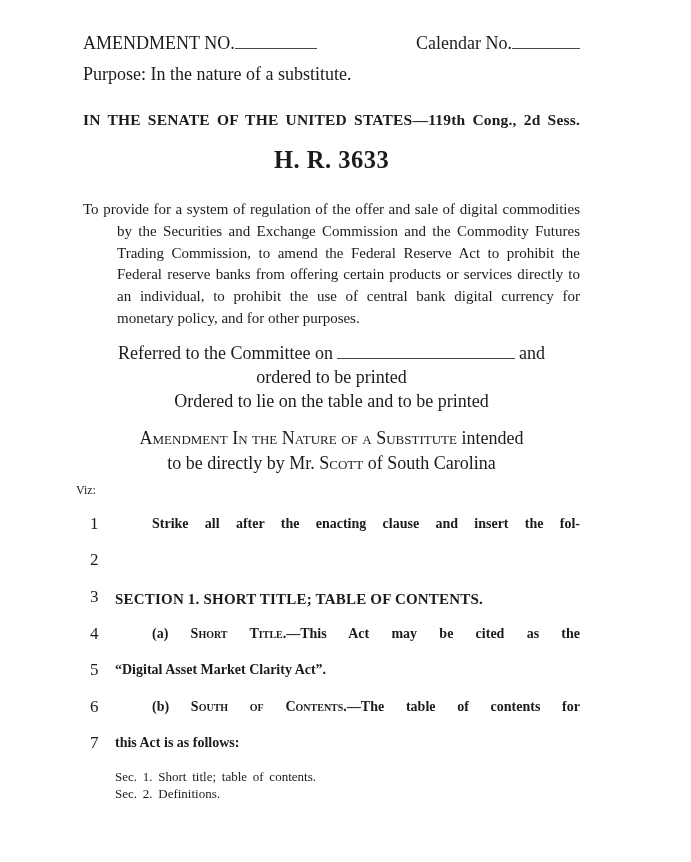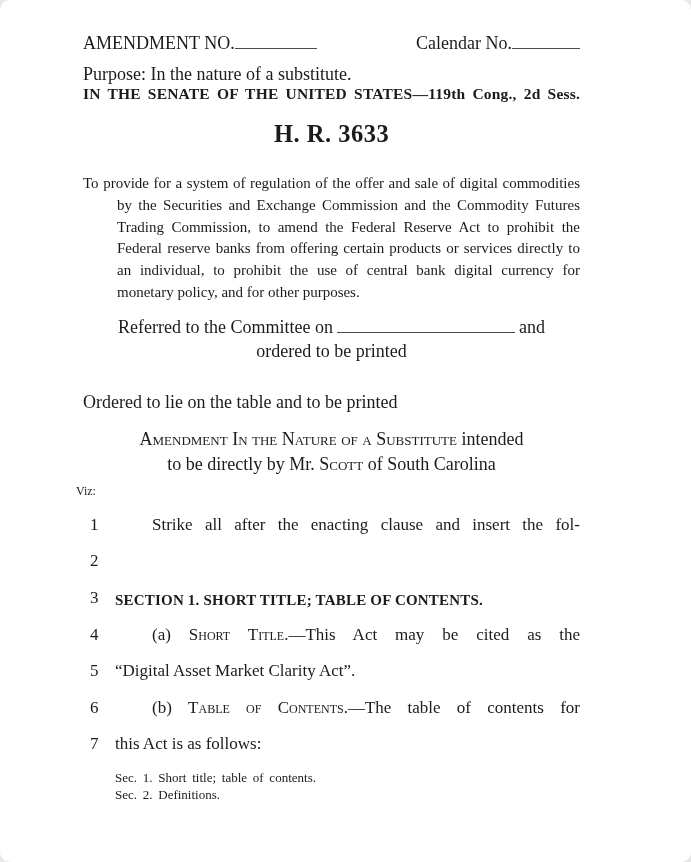--- a/index.html
+++ b/index.html
@@ -6,21 +6,20 @@
   .page {
     position: relative;
     width: 691px;
     height: 862px;
     background: #ffffff;
     color: #1b1b1b;
     font-family: "Liberation Serif", "DejaVu Serif", serif;
     box-sizing: border-box;
     padding: 33px 111px 0 83px;
     overflow: hidden;
-    border-radius: 10px;
   }
   .content { width: 497px; }
 
   
   .hdr-row {
     display: flex;
     justify-content: space-between;
     align-items: baseline;
     font-size: 18px;
     line-height: 21px;
@@ -38,20 +37,21 @@
 
   
   .purpose {
     margin-top: 10px;
     font-size: 18px;
     line-height: 21px;
   }
 
   
   .senate-line {
+    margin-top: 26px;
     font-size: 15.5px;
     font-weight: bold;
     text-align: center;
     letter-spacing: 0.2px;
     word-spacing: 3px;
     white-space: nowrap;
   }
 
   
   .bill-number {
@@ -73,23 +73,23 @@
   }
 
   
   .referred {
     margin-top: 11px;
     font-size: 18px;
     line-height: 24.5px;
     text-align: center;
   }
   .ordered-lie {
-    margin-top: 28px;
-    font-size: 18px;
-    text-align: left;
+    margin-top: 1px;
+    font-size: 18px;
+    text-align: center;
   }
   .amdt-statement {
     margin-top: 14px;
     font-size: 18px;
     line-height: 25px;
     text-align: center;
   }
   .sc { font-variant: small-caps; }
 
   
@@ -110,22 +110,23 @@
   .lnum {
     flex: 0 0 32px;
     padding-left: 7px;
     box-sizing: border-box;
     font-size: 17px;
     line-height: 22px;
   }
   .ltext {
     flex: 1 1 auto;
     min-width: 0;
-    font-size: 17px;
+    font-size: 14px;
     line-height: 22px;
+    font-weight: bold;
   }
   .jfull { text-align: justify; text-align-last: justify; }
   .indent { text-indent: 37px; }
   .lhead {
     font-weight: bold;
     font-size: 15px;
     letter-spacing: 0.2px;
     padding-top: 2px;
     text-align: right;
     text-align-last: left;
@@ -193,21 +194,21 @@
         <span class="ltext jfull indent"><span>(a) </span><span class="sc">Short Title</span><span>.—This Act may be cited as the</span></span>
       </div>
 
       <div class="lrow">
         <span class="lnum">5</span>
         <span class="ltext">“Digital Asset Market Clarity Act”.</span>
       </div>
 
       <div class="lrow">
         <span class="lnum">6</span>
-        <span class="ltext jfull indent"><span>(b) </span><span class="sc">Table of Contents</span><span>.—The table of contents for</span></span>
+        <span class="ltext jfull indent"><span>(b) </span><span class="sc">South of Contents</span><span>.—The table of contents for</span></span>
       </div>
 
       <div class="lrow">
         <span class="lnum">7</span>
         <span class="ltext">this Act is as follows:</span>
       </div>
 
     </div>
 
     <div class="toc">

